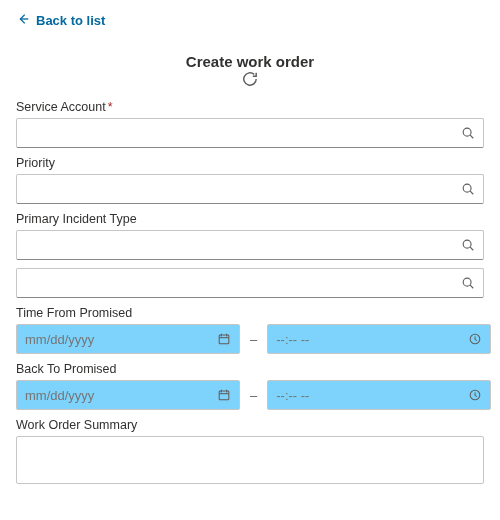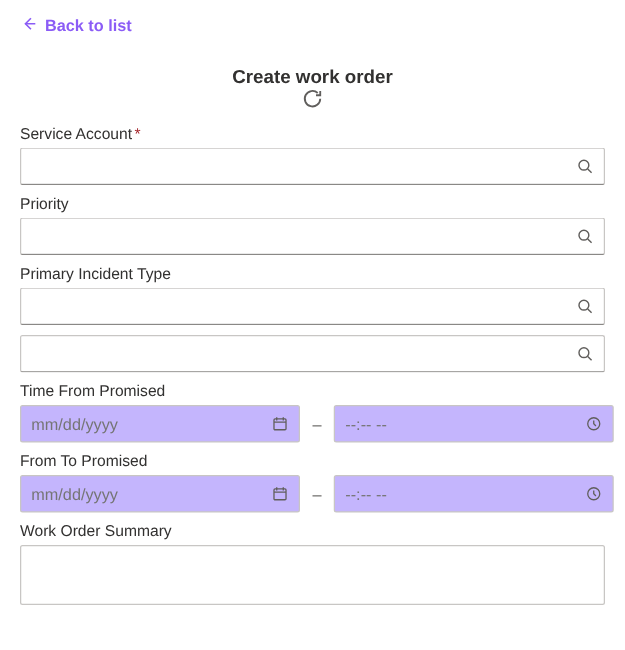--- a/index.html
+++ b/index.html
@@ -7,21 +7,21 @@
     margin: 0; padding: 0;
     font-family: 'Segoe UI', Arial, sans-serif;
     background: #fff;
     color: #323130;
     width: 500px;
   }
   .page { padding: 10px 16px 16px 16px; }
   .back-link {
     display: inline-flex; align-items: center;
     font-size: 13px; font-weight: 600;
-    color: #8b5cf6; cursor: pointer;
+    color: #0369a1; cursor: pointer;
     gap: 6px;
     padding: 2px 0;
   }
   .back-link svg { width: 14px; height: 14px; }
   .header-row {
     display: flex; align-items: center; justify-content: space-between;
     margin-top: 22px; margin-bottom: 12px; flex-direction: column;
   }
   .page-title { font-size: 15px; font-weight: 600; }
   .refresh-btn { width: 18px; height: 18px; cursor: pointer; color: #605e5c; }
@@ -49,21 +49,21 @@
     cursor: pointer;
   }
   .lookup-icon svg { width: 14px; height: 14px; }
   .dt-row { display: flex; align-items: center; gap: 10px; }
   .dt-sep { color: #605e5c; font-size: 13px; }
   .dt-field {
     flex: 1;
     display: flex; align-items: center;
     border: 1px solid #c8c6c4;
     border-radius: 2px;
-    height: 30px; background: #c4b5fd;
+    height: 30px; background: #7dd3fc;
   }
   .dt-field input {
     flex: 1; border: none; outline: none;
     padding: 0 8px; font-size: 13px; color: #605e5c;
     height: 100%; background: transparent;
   }
   .dt-icon {
     padding: 0 8px; color: #605e5c; display: flex; align-items: center;
     cursor: pointer;
   }
@@ -191,21 +191,21 @@
             <circle cx="8" cy="8" r="5.5"></circle>
               <path d="M8 5 V8 L10 10"></path>
           </svg>
         </span>
       </div>
     </div>
   </div>
 
   
   <div class="form-group">
-    <label class="form-label">From To Promised</label>
+    <label class="form-label">Back To Promised</label>
     <div class="dt-row">
       <div class="dt-field">
         <input type="text" placeholder="mm/dd/yyyy" style="">
         <span class="dt-icon">
           <svg viewBox="0 0 16 16" fill="none" stroke="currentColor" stroke-width="1.2">
             <rect x="2.5" y="3.5" width="11" height="10" rx="1"></rect>
               <path d="M2.5 6.5 H13.5"></path>
               <path d="M5 2 V5"></path>
               <path d="M11 2 V5"></path>
           </svg>

